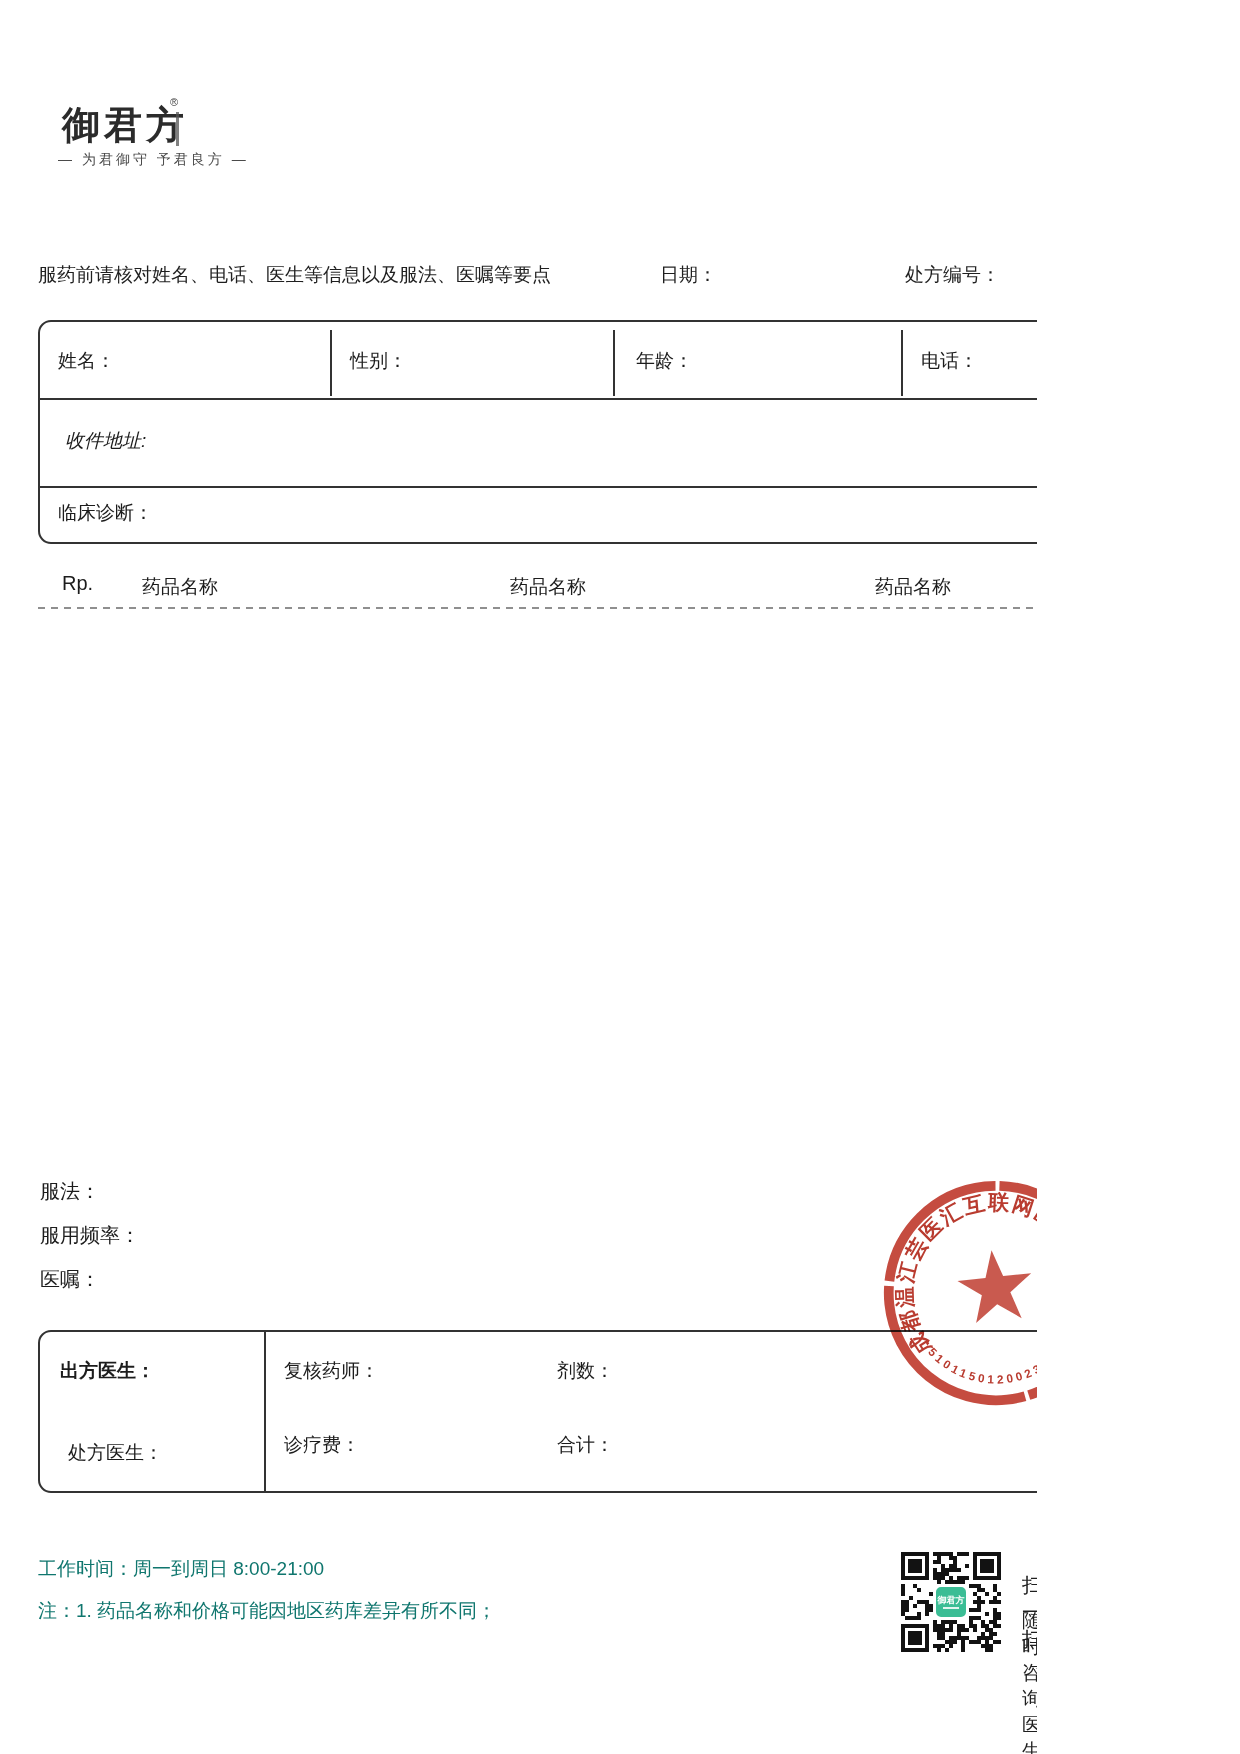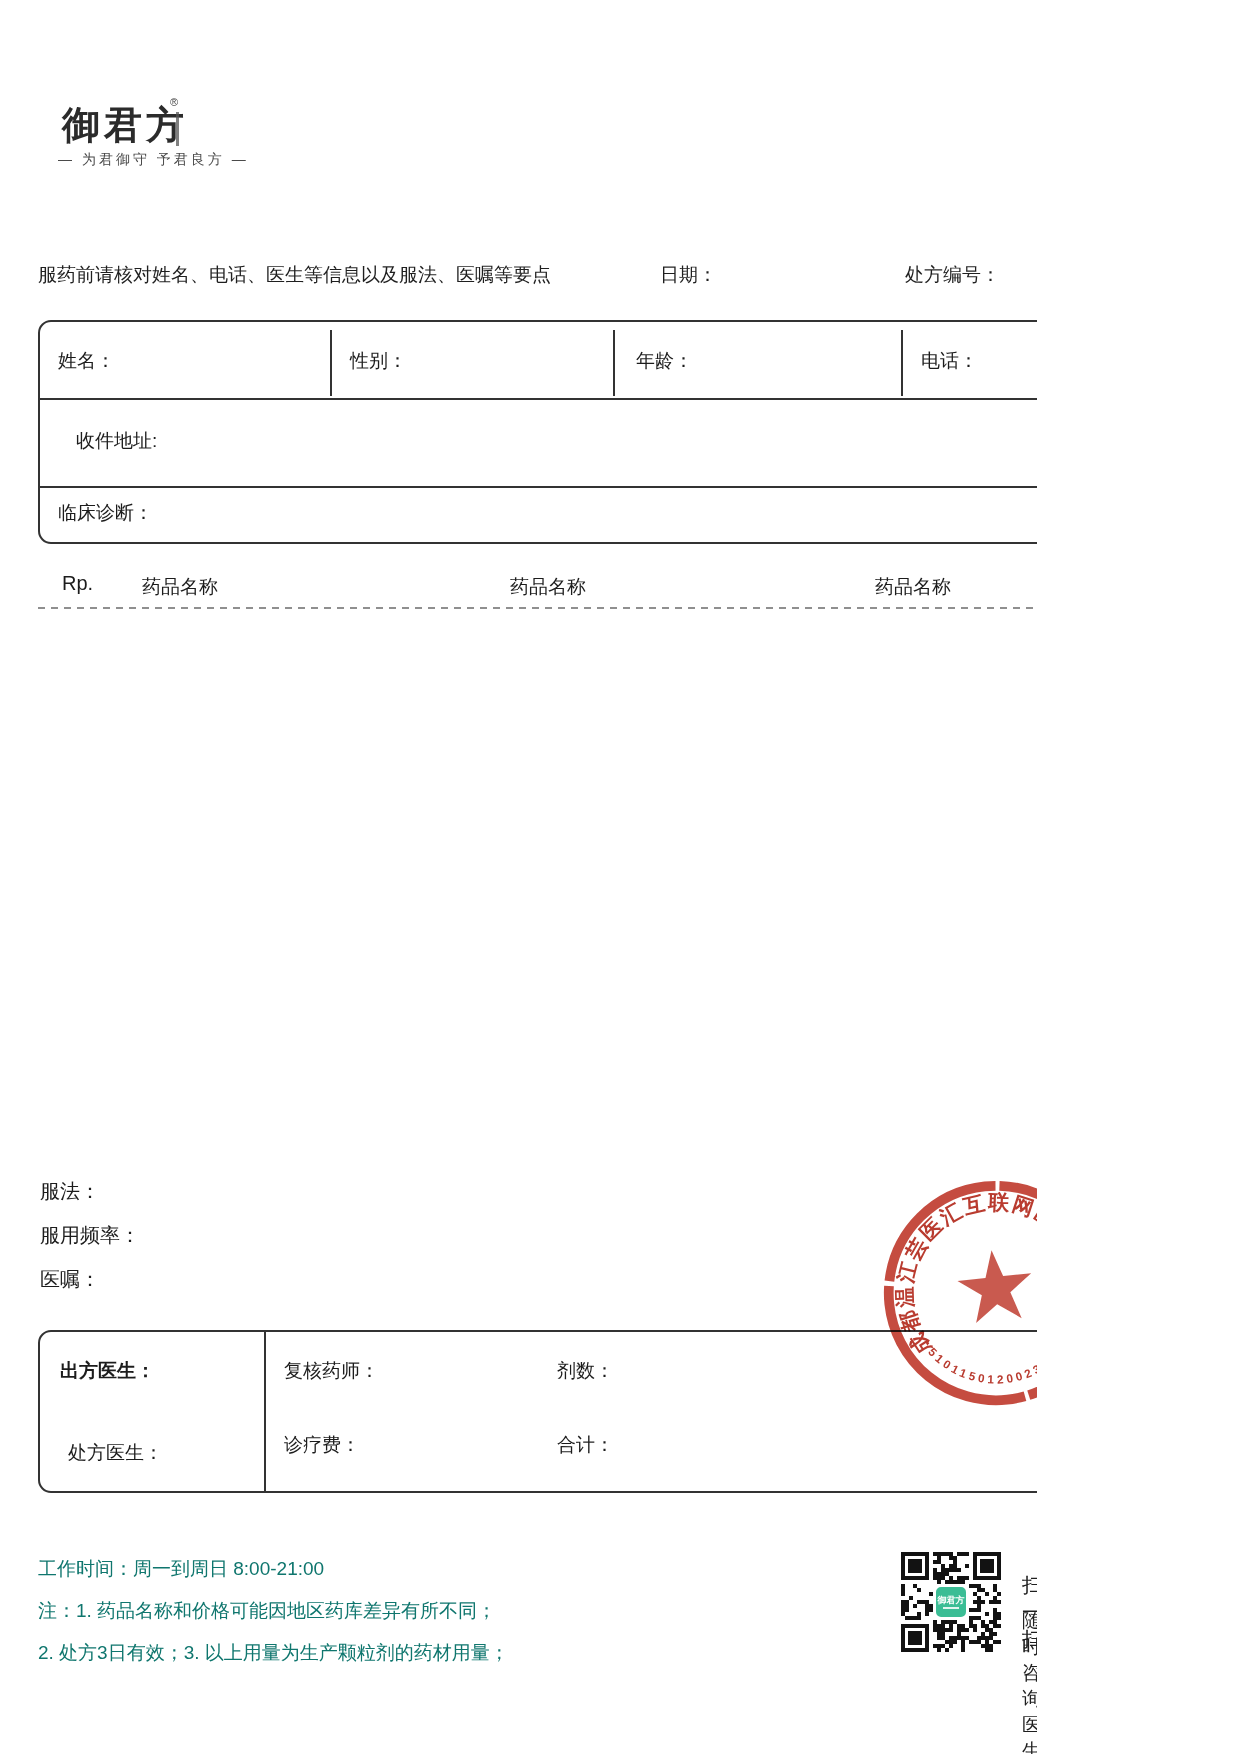--- a/index.html
+++ b/index.html
@@ -73,21 +73,21 @@
   <div class="patient-box"></div>
   <div class="pb-vdiv" style="left:330px;"></div>
   <div class="pb-vdiv" style="left:613px;"></div>
   <div class="pb-vdiv" style="left:901px;"></div>
   <div class="pb-hline1"></div>
   <div class="pb-hline2"></div>
   <div class="pb-label" style="left:58px;top:348px;">姓名：</div>
   <div class="pb-label" style="left:350px;top:348px;">性别：</div>
   <div class="pb-label" style="left:636px;top:348px;">年龄：</div>
   <div class="pb-label" style="left:921px;top:348px;">电话：</div>
-  <div class="pb-label" style="left:76px;top:428px;">收件地址:</div>
+  <div class="pb-label" style="left:65px;top:428px;font-style:italic;">收件地址:</div>
   <div class="pb-label" style="left:58px;top:500px;">临床诊断：</div>
 
   <div class="rp-label">Rp.</div>
   <div class="drug-col" style="left:142px;">药品名称</div>
   <div class="drug-col" style="left:510px;">药品名称</div>
   <div class="drug-col" style="left:875px;">药品名称</div>
   <div class="dash-sep"></div>
 
   <div class="usage" style="top:1178px;">服法：</div>
   <div class="usage" style="top:1222px;">服用频率：</div>
@@ -114,21 +114,20 @@
         <textPath href="#arcTop">成都温江芸医汇互联网医院有限公司</textPath>
       </text>
       <text font-size="12" font-weight="700" fill="#b32a1d" letter-spacing="3.5">
         <textPath href="#arcBottom">5101150120023</textPath>
       </text>
     </svg>
   </div>
 
   <div class="foot" style="top:1556px;">工作时间：周一到周日 8:00-21:00</div>
   <div class="foot" style="top:1598px;">注：1. 药品名称和价格可能因地区药库差异有所不同；</div>
-  <div class="foot" style="top:1640px;">2. 处方3日有效；3. 以上用量为生产颗粒剂的药材用量；</div>
 
   <div class="qr">
     <div class="qr-modules">
         <div style="left: 32px; top: 0px;"></div>
         <div style="left: 36px; top: 0px;"></div>
         <div style="left: 40px; top: 0px;"></div>
         <div style="left: 44px; top: 0px;"></div>
         <div style="left: 48px; top: 0px;"></div>
         <div style="left: 56px; top: 0px;"></div>
         <div style="left: 60px; top: 0px;"></div>

